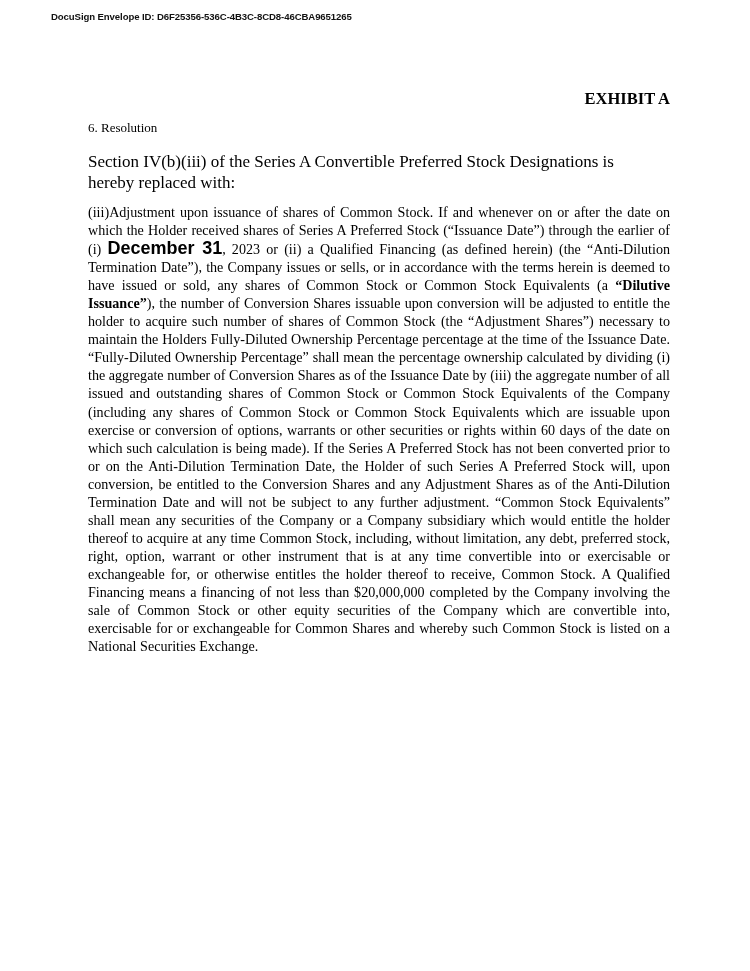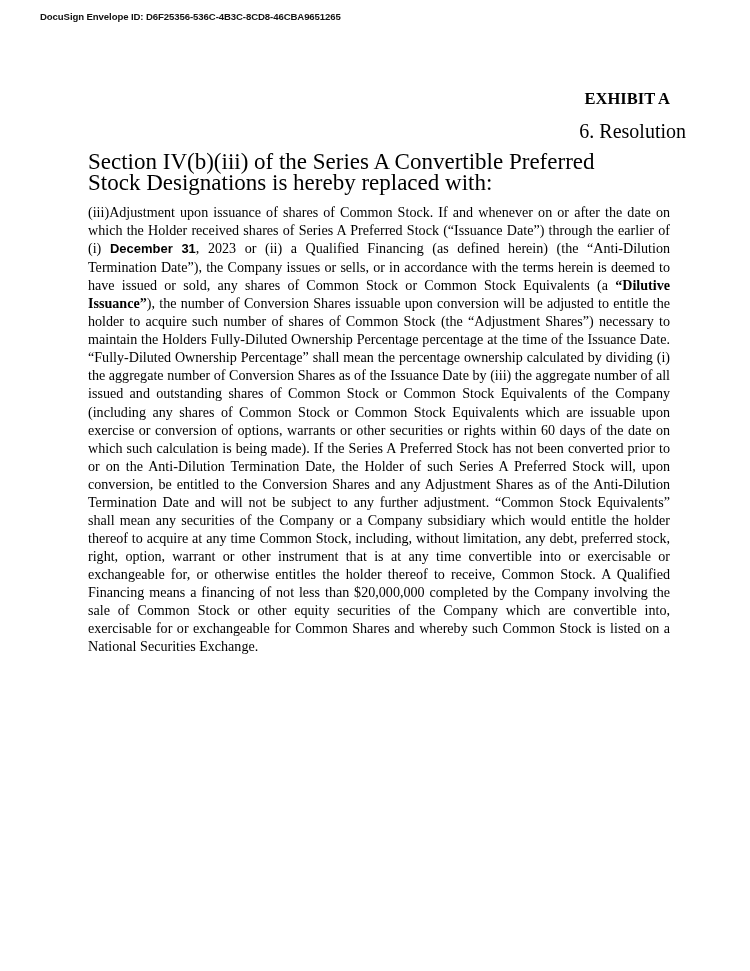--- a/index.html
+++ b/index.html
@@ -1,41 +1,41 @@
 <!DOCTYPE html>
 <html><head>
   <meta charset="utf-8">
   <style>
     html, body { margin: 0; padding: 0; background: #ffffff; }
     body { width: 750px; height: 971px; position: relative; overflow: hidden; color: #000; }
     .envelope {
-      position: absolute; left: 4px; top: 11px;
+      position: absolute; left: 15px; top: 11px;
       font-family: "Liberation Sans", sans-serif; font-size: 9.6px; font-weight: bold;
       color: #111; letter-spacing: -0.1px; padding-left: 36px;
     }
     .page { position: absolute; left: 88px; top: 0; width: 582px;
       font-family: "Liberation Serif", serif; }
     .exhibit {
       position: absolute; top: 89px; left: 0; width: 582px; text-align: right;
       font-weight: bold; font-size: 16.5px;
     }
     .resolution {
-      position: absolute; top: 120px; left: 16px; width: 582px; text-align: right;
-      font-size: 20px;
+      position: absolute; top: 120px; left: 0; width: 582px; text-align: left;
+      font-size: 13px;
     }
     .section-heading {
       position: absolute; top: 151px; left: 0; width: 540px;
-      font-size: 23px; line-height: 21px;
+      font-size: 17px; line-height: 21px;
     }
     .body-para {
       position: absolute; top: 203px; left: 0; width: 582px;
       font-size: 14.1px; line-height: 18.05px; text-align: justify;
       hyphens: none;
     }
-    .body-para .sans-bold { font-family: "Liberation Sans", sans-serif; font-weight: bold; font-size: 13px; }
+    .body-para .sans-bold { font-family: "Liberation Sans", sans-serif; font-weight: bold; font-size: 18px; }
     .body-para b { font-weight: bold; }
   </style>
 </head>
 <body>
 
 <div class="envelope">DocuSign Envelope ID: D6F25356-536C-4B3C-8CD8-46CBA9651265</div>
 
 <div class="page">
   <div class="exhibit">EXHIBIT A</div>
   <div class="resolution">6. Resolution</div>

